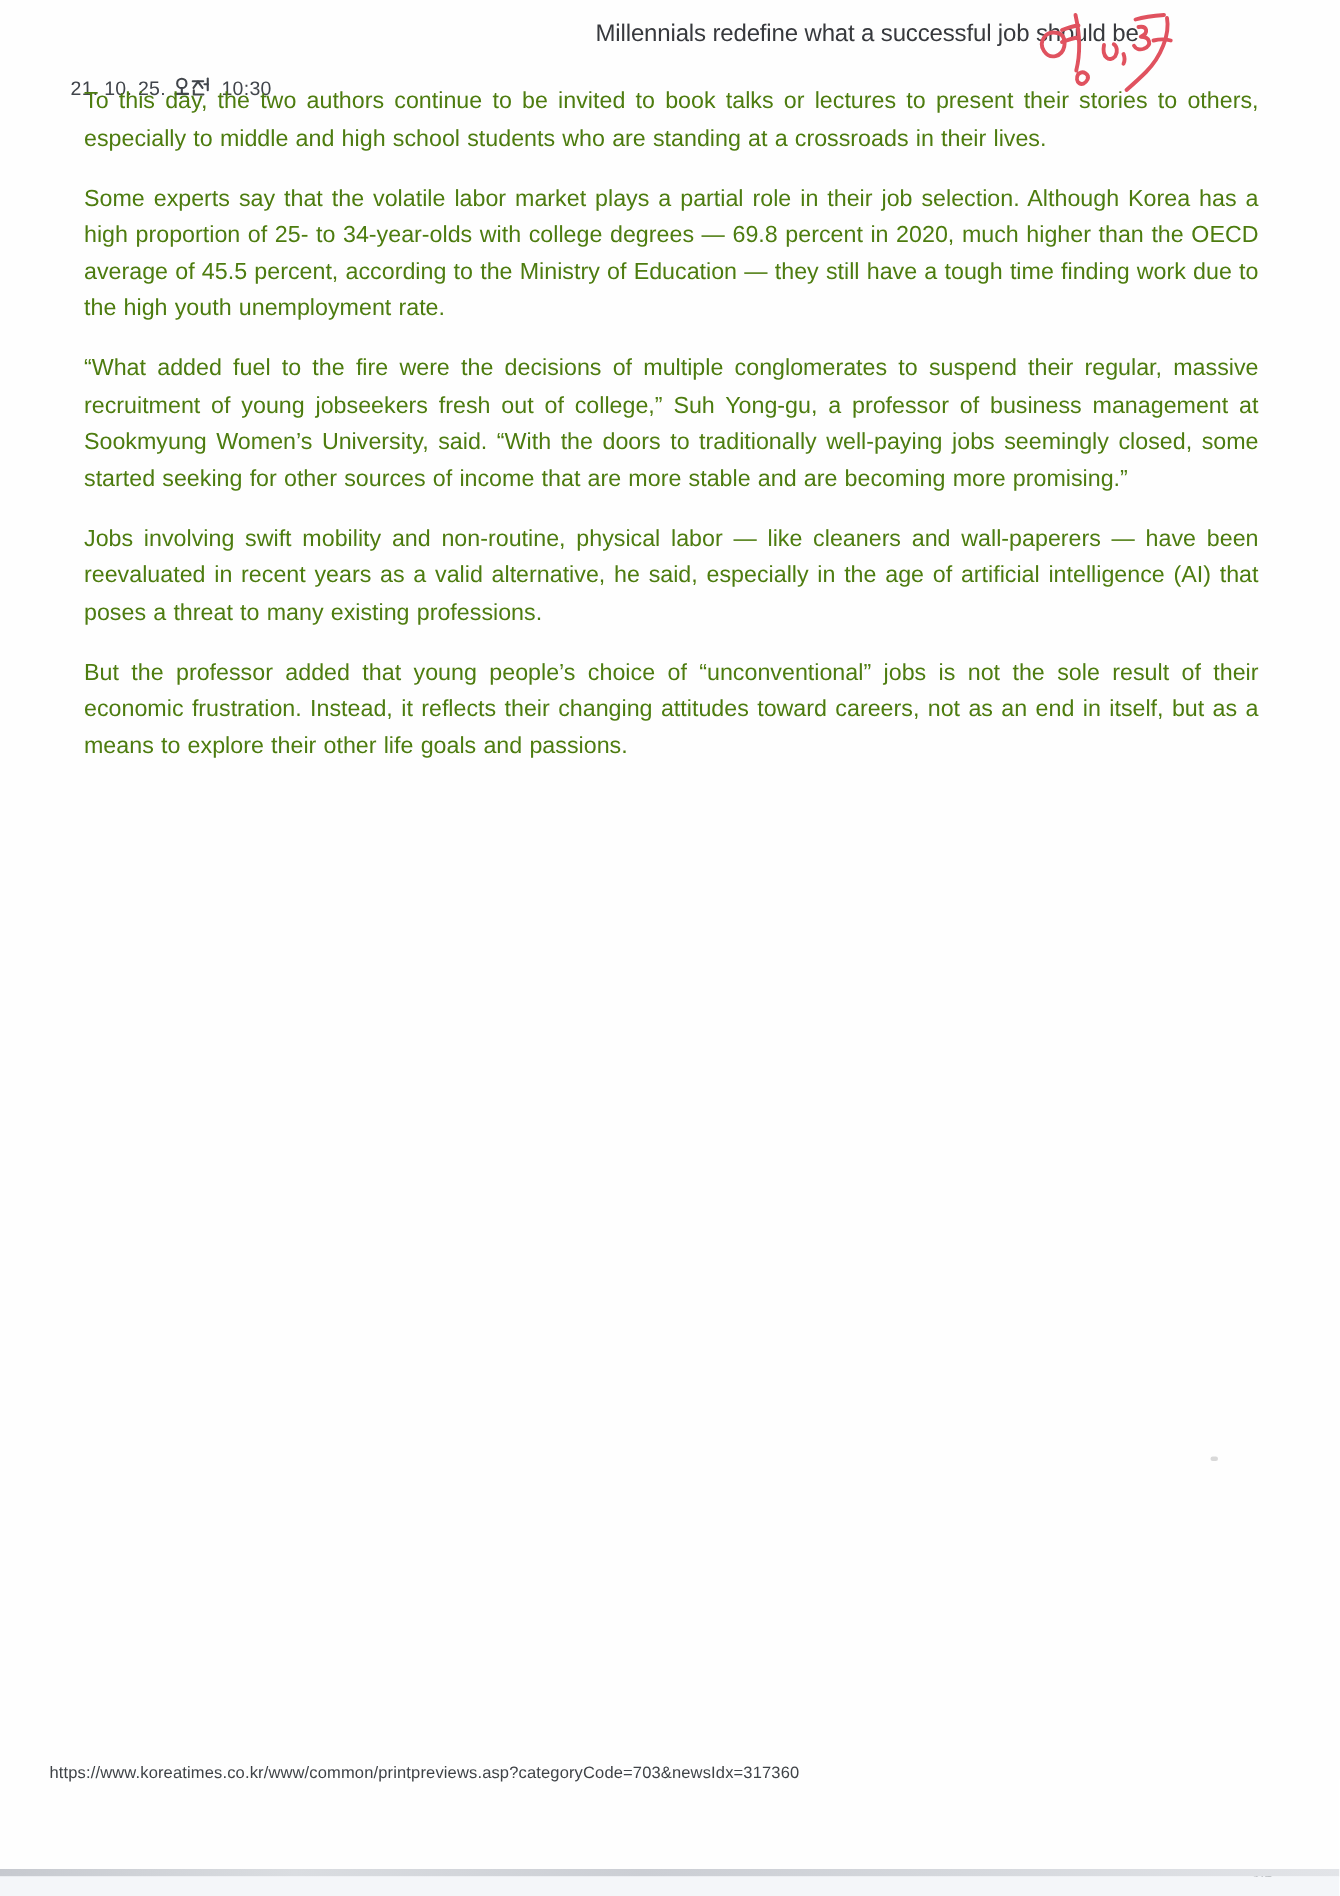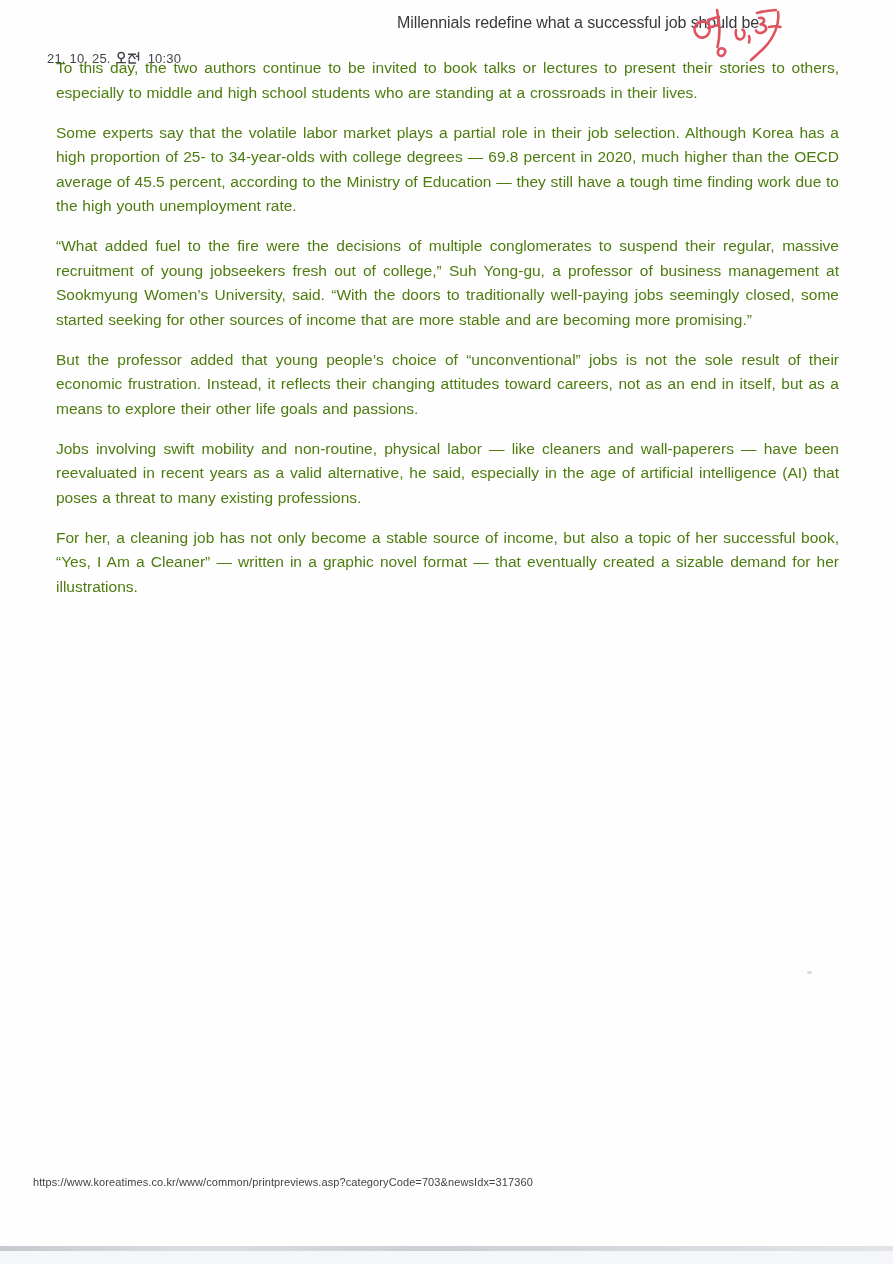--- a/index.html
+++ b/index.html
@@ -105,23 +105,22 @@
       <path d="M71 15 C77 14 78 19 72.5 21.5 C78.5 21.5 80.5 27 74.5 29.5 C71.5 30.5 69 29.5 68 27.5"></path>
       <path d="M90 9 C92 20 86 35 76 45 C72 49 67 53.5 63 57"></path>
       <path d="M81 24 C85 23 89 23 92.5 24"></path>
     </g>
   </svg>
 
   <div class="article">
       <p>To this day, the two authors continue to be invited to book talks or lectures to present their stories to others, especially to middle and high school students who are standing at a crossroads in their lives.</p>
       <p>Some experts say that the volatile labor market plays a partial role in their job selection. Although Korea has a high proportion of 25- to 34-year-olds with college degrees — 69.8 percent in 2020, much higher than the OECD average of 45.5 percent, according to the Ministry of Education — they still have a tough time finding work due to the high youth unemployment rate.</p>
       <p>“What added fuel to the fire were the decisions of multiple conglomerates to suspend their regular, massive recruitment of young jobseekers fresh out of college,” Suh Yong-gu, a professor of business management at Sookmyung Women’s University, said. “With the doors to traditionally well-paying jobs seemingly closed, some started seeking for other sources of income that are more stable and are becoming more promising.”</p>
+      <p>Jobs involving swift mobility and non-routine, physical labor — like cleaners and wall-paperers — have been reevaluated in recent years as a valid alternative, he said, especially in the age of artificial intelligence (AI) that poses a threat to many existing professions.</p>
       <p>But the professor added that young people’s choice of “unconventional” jobs is not the sole result of their economic frustration. Instead, it reflects their changing attitudes toward careers, not as an end in itself, but as a means to explore their other life goals and passions.</p>
-      <p>Jobs involving swift mobility and non-routine, physical labor — like cleaners and wall-paperers — have been reevaluated in recent years as a valid alternative, he said, especially in the age of artificial intelligence (AI) that poses a threat to many existing professions.</p>
-      <p>For her, a cleaning job has not only become a stable source of income, but also a topic of her successful book, “Yes, I Am a Cleaner” — written in a graphic novel format — that eventually created a sizable demand for her illustrations.</p>
     </div>
 
   <div class="speck"></div>
 
   <div class="ftr-url">https://www.koreatimes.co.kr/www/common/printpreviews.asp?categoryCode=703&amp;newsIdx=317360</div>
   <div class="ftr-page">3/5</div>
 
   <div class="scan-edge-line"></div>
   <div class="scan-edge-below"></div>
 

